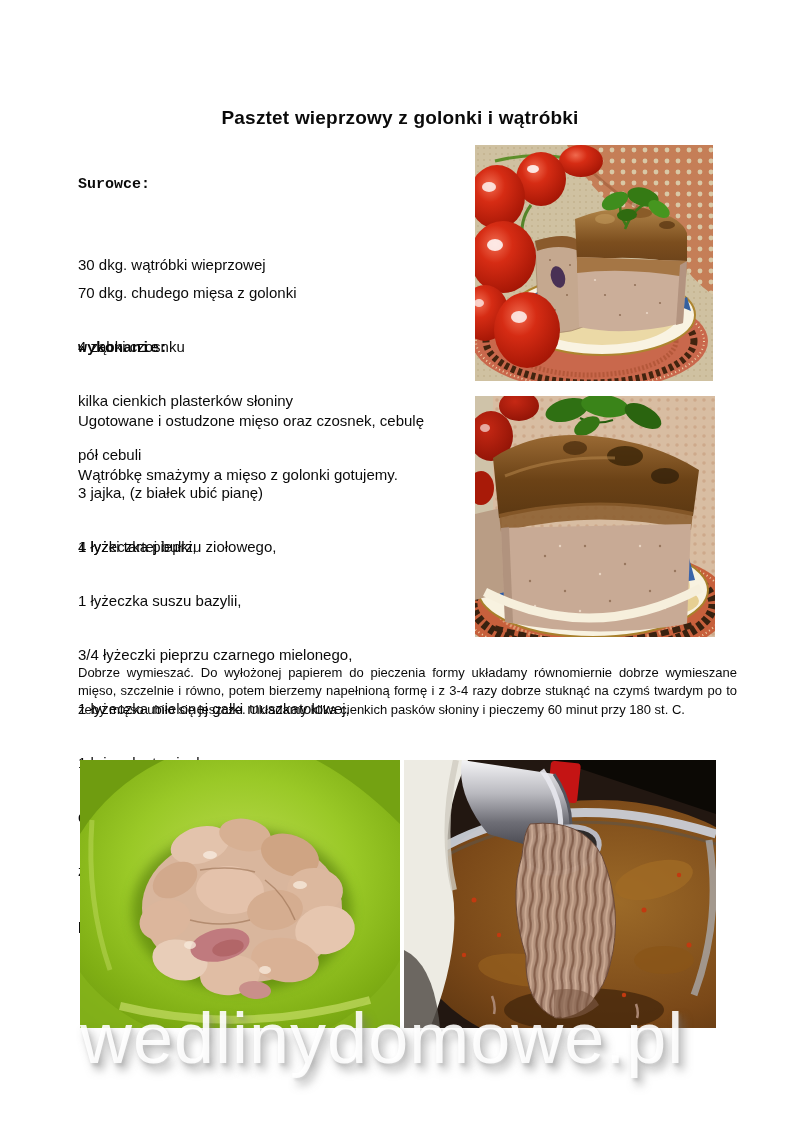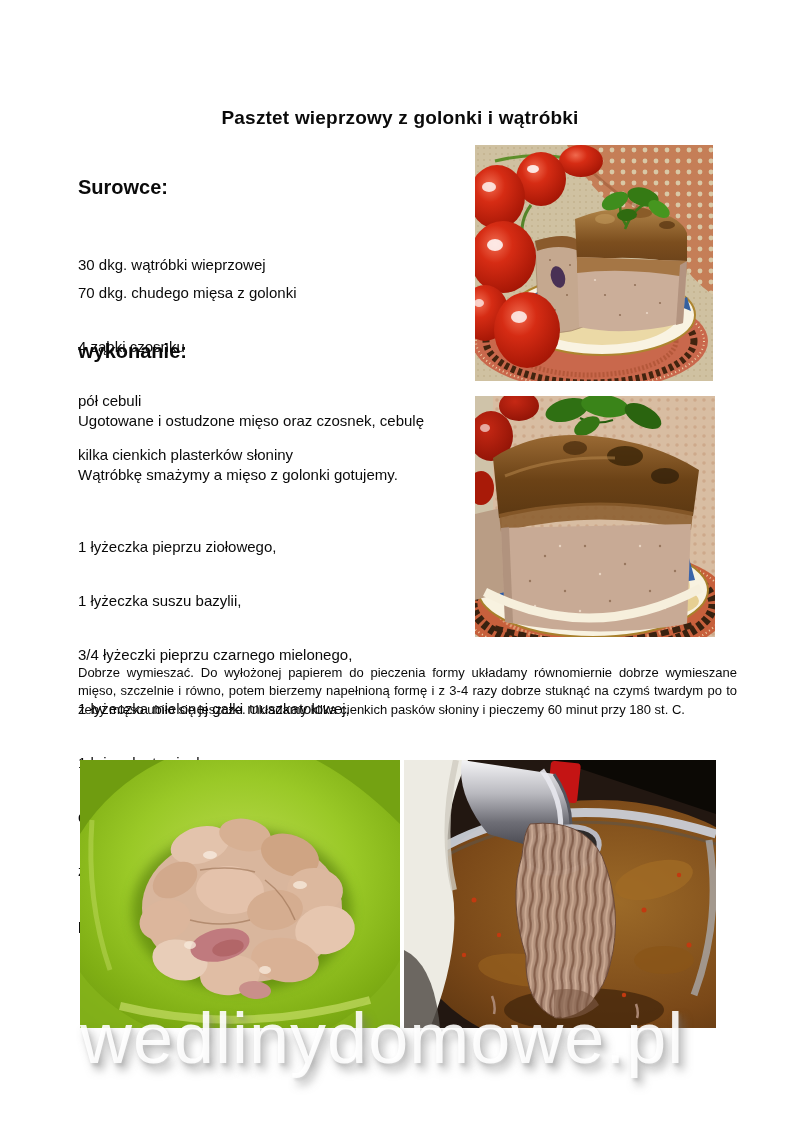--- a/index.html
+++ b/index.html
@@ -2,21 +2,21 @@
 <html lang="pl"><head>
 <meta charset="utf-8">
 <style>
   html,body{margin:0;padding:0;background:#ffffff;}
   .page{position:relative;width:800px;height:1133px;background:#ffffff;overflow:hidden;
         font-family:"Liberation Sans", sans-serif;color:#0a0a0a;}
   .abs{position:absolute;}
   .title{left:0;top:94px;width:800px;text-align:center;font-size:19px;font-weight:bold;letter-spacing:.2px;}
   .txt{font-size:15px;line-height:18px;white-space:pre;}
   .txt div{height:18px;}
-  .hd{font-size:20px;font-weight:bold;}
+  .hd{font-size:15px;font-weight:bold;font-family:Liberation Mono, monospace;}
   .para{left:78px;top:664px;width:659px;font-size:13px;line-height:18.4px;text-align:justify;}
   .photo{position:absolute;overflow:hidden;background:#d8c9ab;}
   .photo svg{display:block;}
   .watermark{left:80px;top:1002px;font-size:72px;font-weight:normal;line-height:1;letter-spacing:1px;
              color:rgba(255,255,255,0.90);
              text-shadow:5px 7px 9px rgba(110,110,110,0.50), 2px 3px 3px rgba(140,140,140,0.25);
              z-index:6;white-space:nowrap;}
   .col-l{left:78px;}
 </style>
 </head>
@@ -28,31 +28,35 @@
 
   <div class="abs col-l hd" style="top:176px">Surowce:</div>
 
   <div class="abs col-l txt" style="top:220px">
     <div>30 dkg. wątróbki wieprzowej</div>
   </div>
 
   <div class="abs col-l txt" style="top:248px">
     <div>70 dkg. chudego mięsa z golonki</div>
     <div>4 ząbki czosnku</div>
+    <div>kilka cienkich plasterków słoniny</div>
     <div>pół cebuli</div>
-    <div>kilka cienkich plasterków słoniny</div>
   </div>
 
   <div class="abs col-l hd" style="top:340px">wykonanie:</div>
 
   <div class="abs col-l txt" style="top:376px">
     <div>Ugotowane i ostudzone mięso oraz czosnek, cebulę</div>
     <div>Wątróbkę smażymy a mięso z golonki gotujemy.</div>
   </div>
 
+  <div class="abs col-l txt" style="top:448px">
+    <div>3 jajka, (z białek ubić pianę)</div>
+    <div>4 łyżki tartej bułki,</div>
+  </div>
 
   <div class="abs col-l txt" style="top:502px">
     <div>1 łyżeczka pieprzu ziołowego,</div>
     <div>1 łyżeczka suszu bazylii,</div>
     <div>3/4 łyżeczki pieprzu czarnego mielonego,</div>
     <div>1 łyżeczka mielonej gałki muszkatołowej,</div>
     <div>1 łyżeczka tymianku,</div>
     <div>dobra garść majeranku przetartego.</div>
     <div>zmielone - liść laurowy i ziele angielskie</div>
     <div>pieprz kolorowy</div>

